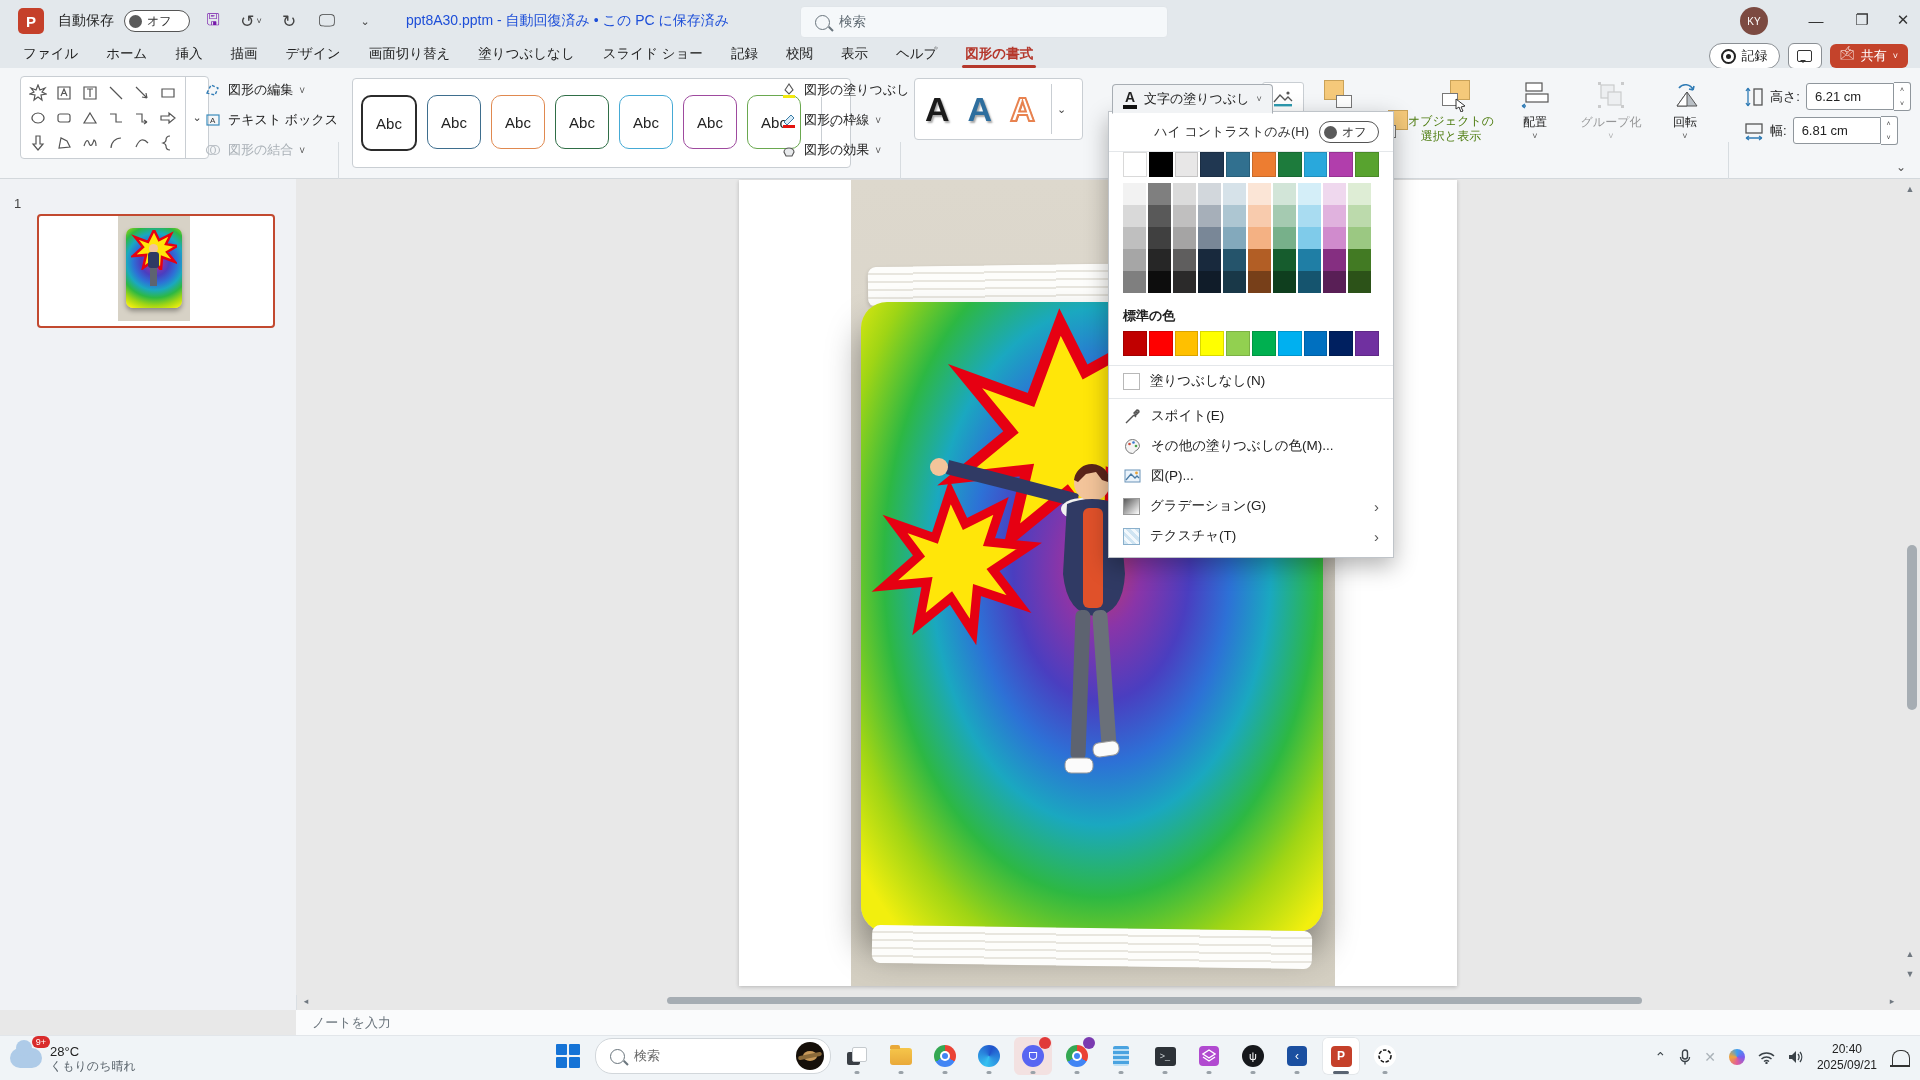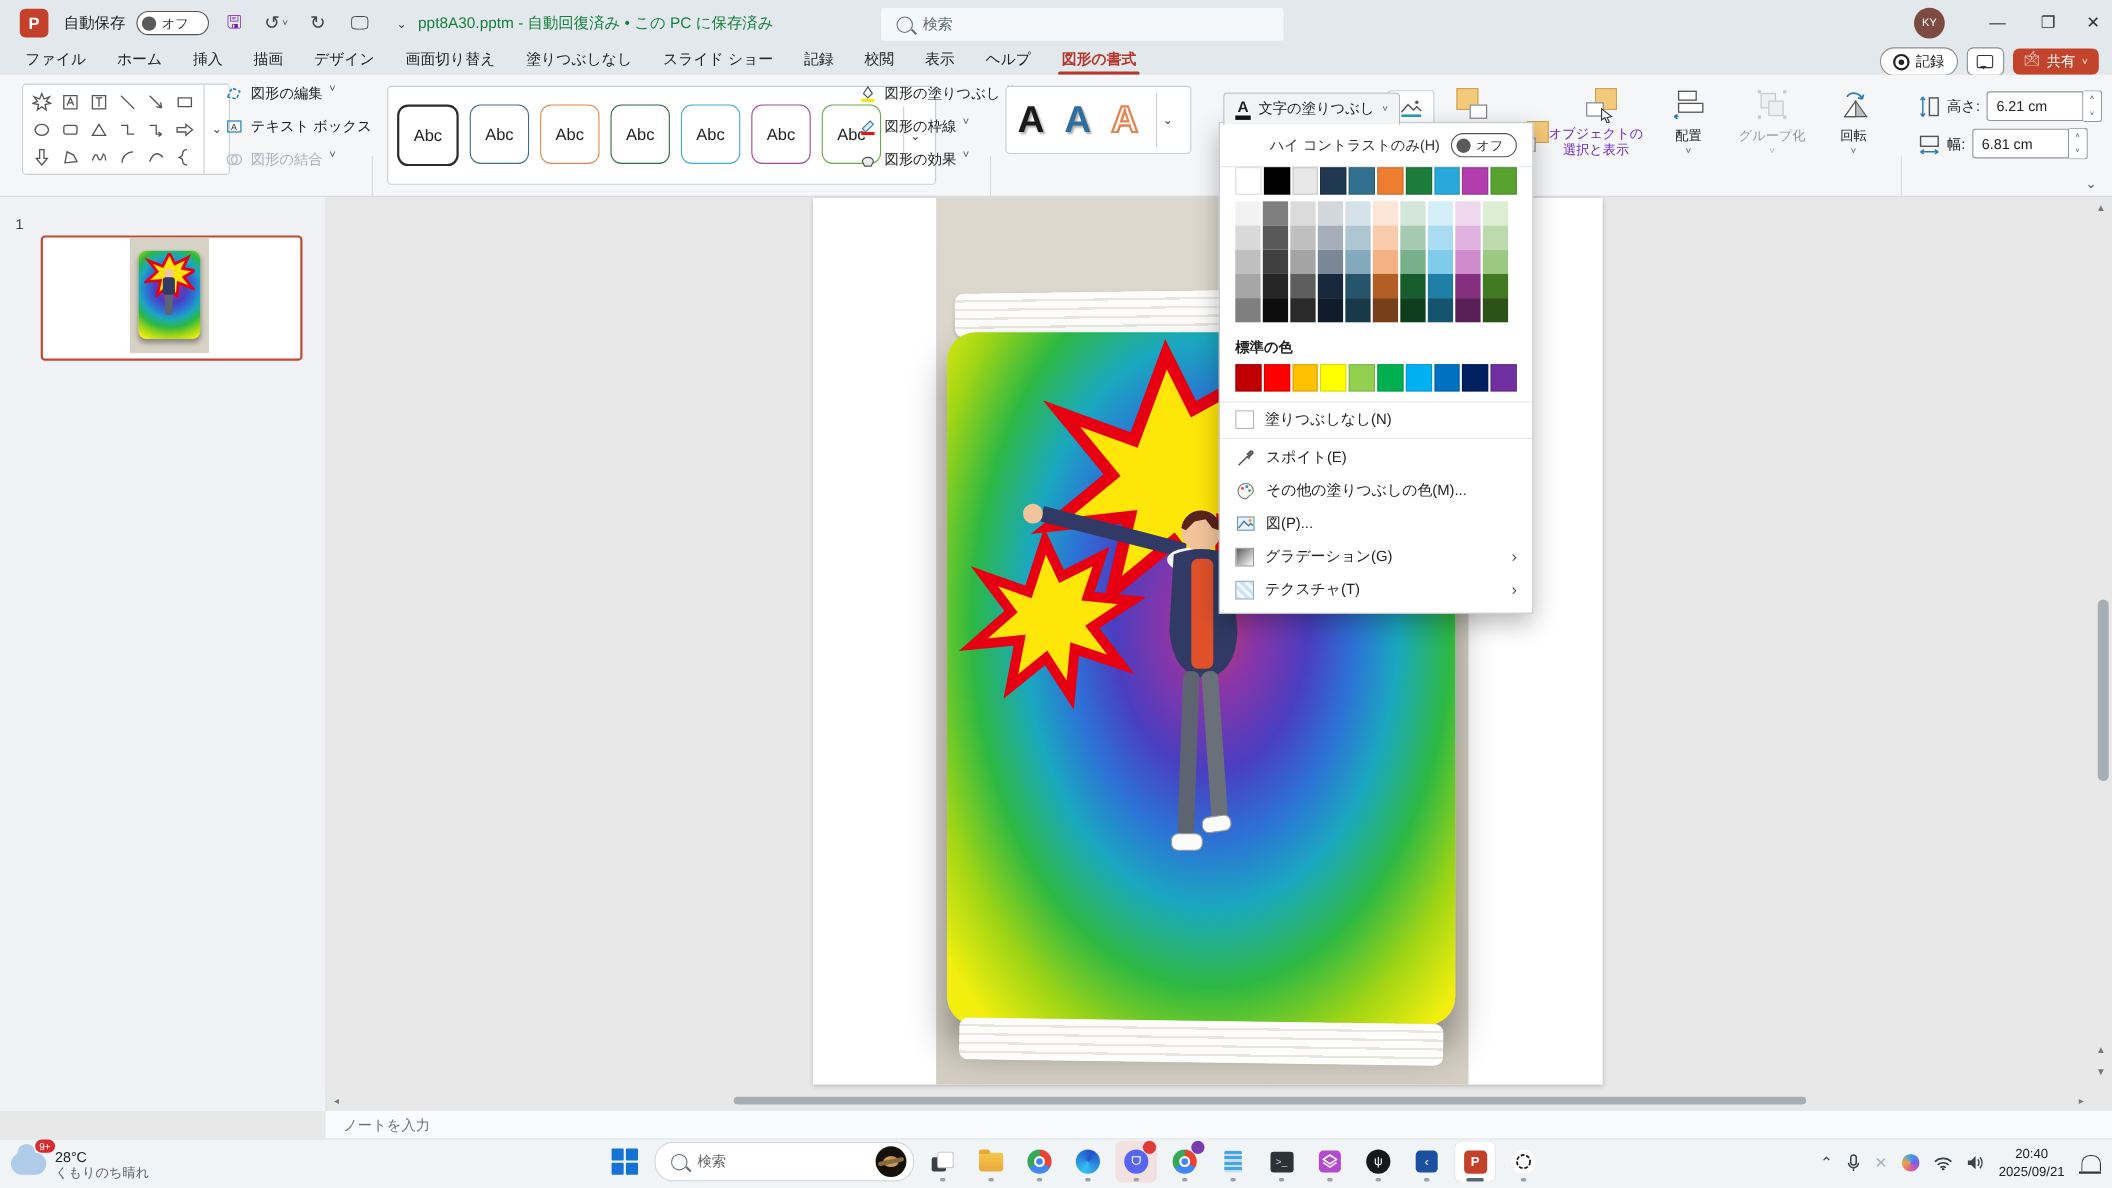--- a/index.html
+++ b/index.html
@@ -7,21 +7,21 @@
   .abs{position:absolute}
   
   #titlebar{left:0;top:0;width:1920px;height:42px;background:#e3e8ec;display:flex;align-items:center}
   .ppt-logo{width:26px;height:26px;margin-left:18px;border-radius:5px;background:#c5402a;color:#fff;display:flex;align-items:center;justify-content:center;font-weight:bold;font-size:15px}
   .tb-txt{font-size:14px;color:#222;margin-left:14px;white-space:nowrap}
   .toggle-pill{margin-left:10px;width:56px;height:20px;border:1.6px solid #555;border-radius:11px;display:flex;align-items:center;padding:0 4px;gap:5px;background:#fff}
   .toggle-knob{width:13px;height:13px;border-radius:50%;background:#5a5a5a}
   .toggle-txt{font-size:12px;color:#333}
   .qat-btn{width:30px;height:28px;margin-left:8px;display:flex;align-items:center;justify-content:center;font-size:17px;color:#444;border-radius:4px}
   .save-glyph{color:#7719aa;font-size:16px}
-  #doc-title{font-size:14px;color:#15803d;white-space:nowrap}
+  #doc-title{margin-left:26px;font-size:14px;color:#1d4ed8;white-space:nowrap}
   #tb-search{left:800px;top:6px;width:352px;height:30px;background:#f5f8fa;border:1px solid #e0e5e9;border-radius:4px;display:flex;align-items:center;color:#5f6a72;font-size:13.5px;gap:9px;padding-left:14px}
   .mag{width:13px;height:13px;border:1.6px solid #6a757d;border-radius:50%;position:relative}
   .mag:after{content:"";position:absolute;width:6px;height:1.6px;background:#6a757d;transform:rotate(45deg);right:-5px;bottom:-1px}
   #avatar{left:1740px;top:7px;width:28px;height:28px;border-radius:50%;background:#7c4a41;color:#fff;font-size:10px;display:flex;align-items:center;justify-content:center}
   .winbtn{top:0;width:44px;height:40px;display:flex;align-items:center;justify-content:center;color:#333;font-size:15px}
   
   #tabsrow{left:0;top:42px;width:1920px;height:26px;background:#e3e8ec;display:flex;align-items:flex-end}
   #tabs{display:flex;margin-left:10px;gap:2px}
   .tab{padding:3px 13px 5px;font-size:13.5px;color:#222;position:relative;cursor:default;white-space:nowrap}
   .tab.active{color:#b5382c;font-weight:bold}
@@ -36,21 +36,21 @@
   .share-btn{background:#c4432b;color:#fff;border-radius:6px;height:24px;display:flex;align-items:center;gap:6px;padding:0 10px;font-size:13px}
   
   #ribbon{left:0;top:68px;width:1920px;height:110px;background:#f4f6f8;border-bottom:1px solid #d3d8dc}
   .gsep{top:74px;width:1px;height:92px;background:#d7dce0}
   .grp-label{font-size:12px;color:#636e77;text-align:center;white-space:nowrap}
   .launcher{font-size:11px;color:#666}
   .gallery{background:#fff;border:1px solid #c9ced3;border-radius:4px;display:flex}
   .shape-grid{display:grid;grid-template-columns:repeat(6,26px);grid-auto-rows:25px;padding:3px 4px;align-items:center;justify-items:center}
   .shape-cell{width:24px;height:23px;display:flex;align-items:center;justify-content:center;border-radius:3px}
   .gal-more{width:22px;border-left:1px solid #c9ced3;display:flex;align-items:center;justify-content:center;color:#444;font-size:11px}
-  .rib-row-btn{display:flex;gap:6px;font-size:13px;color:#222;height:28px;padding:0 4px;border-radius:3px;white-space:nowrap}
+  .rib-row-btn{display:flex;align-items:center;gap:6px;font-size:13px;color:#222;height:28px;padding:0 4px;border-radius:3px;white-space:nowrap}
   .rib-row-btn .chev{font-size:10px;color:#555}
   .rib-row-btn.disabled{color:#a9b0b6}
   .abc-chip{width:52px;height:52px;background:#fff;border-radius:10px;display:flex;align-items:center;justify-content:center;font-size:15px;color:#222}
   .style-rail{background:#fff;border:1px solid #c9ced3;border-radius:4px;display:flex;align-items:center;gap:20px;padding:16px 8px}
   .wordA{font-size:34px;font-weight:bold;line-height:1}
   .spin-box{display:flex;align-items:center}
   .spin-input{width:78px;height:25px;background:#fff;border:1px solid #8f969c;border-radius:3px 0 0 3px;font-size:13px;color:#222;display:flex;align-items:center;padding-left:8px}
   .spin-arrows{width:16px;height:27px;border:1px solid #8f969c;border-left:none;border-radius:0 3px 3px 0;display:flex;flex-direction:column;background:#fff}
   .spin-arrows span{flex:1;font-size:7px;color:#444;display:flex;align-items:center;justify-content:center}
   .icon16{width:18px;height:18px;display:inline-flex;align-items:center;justify-content:center}
@@ -394,21 +394,21 @@
     </div>
 
     <div class="abs" style="left:1408px;top:12px;width:86px;text-align:center">
       <div class="yellow-sq-icon" style="margin:0 auto">
         <span class="b" style="left:14px;top:0"></span>
           <span class="f" style="left:6px;bottom:4px"></span>
         <svg width="14" height="14" style="position:absolute;right:-2px;bottom:-2px">
             <path d="M2 1 L11 8 L7 9 L9 13 L7 14 L5 9 L2 11 Z" fill="#fff" stroke="#333" stroke-width="1"></path>
           </svg>
       </div>
-      <div style="font-size:12px;color:#6d28d9;line-height:1.25;margin-top:4px">
+      <div style="font-size:12px;color:#4d7c0f;line-height:1.25;margin-top:4px">
         <div>オブジェクトの</div>
         <div>選択と表示</div>
       </div>
     </div>
     <div class="abs" style="left:1508px;top:12px;width:54px;text-align:center">
       <svg width="30" height="30">
           <rect x="6" y="3" width="16" height="8" fill="#fff" stroke="#555" stroke-width="1.2"></rect>
           <rect x="6" y="14" width="22" height="8" fill="#fff" stroke="#555" stroke-width="1.2"></rect>
           <path d="M6 26 h-4 m0 0 l3 -2 m-3 2 l3 2" stroke="#2f7bb5" stroke-width="1.4" fill="none"></path>
         </svg>

